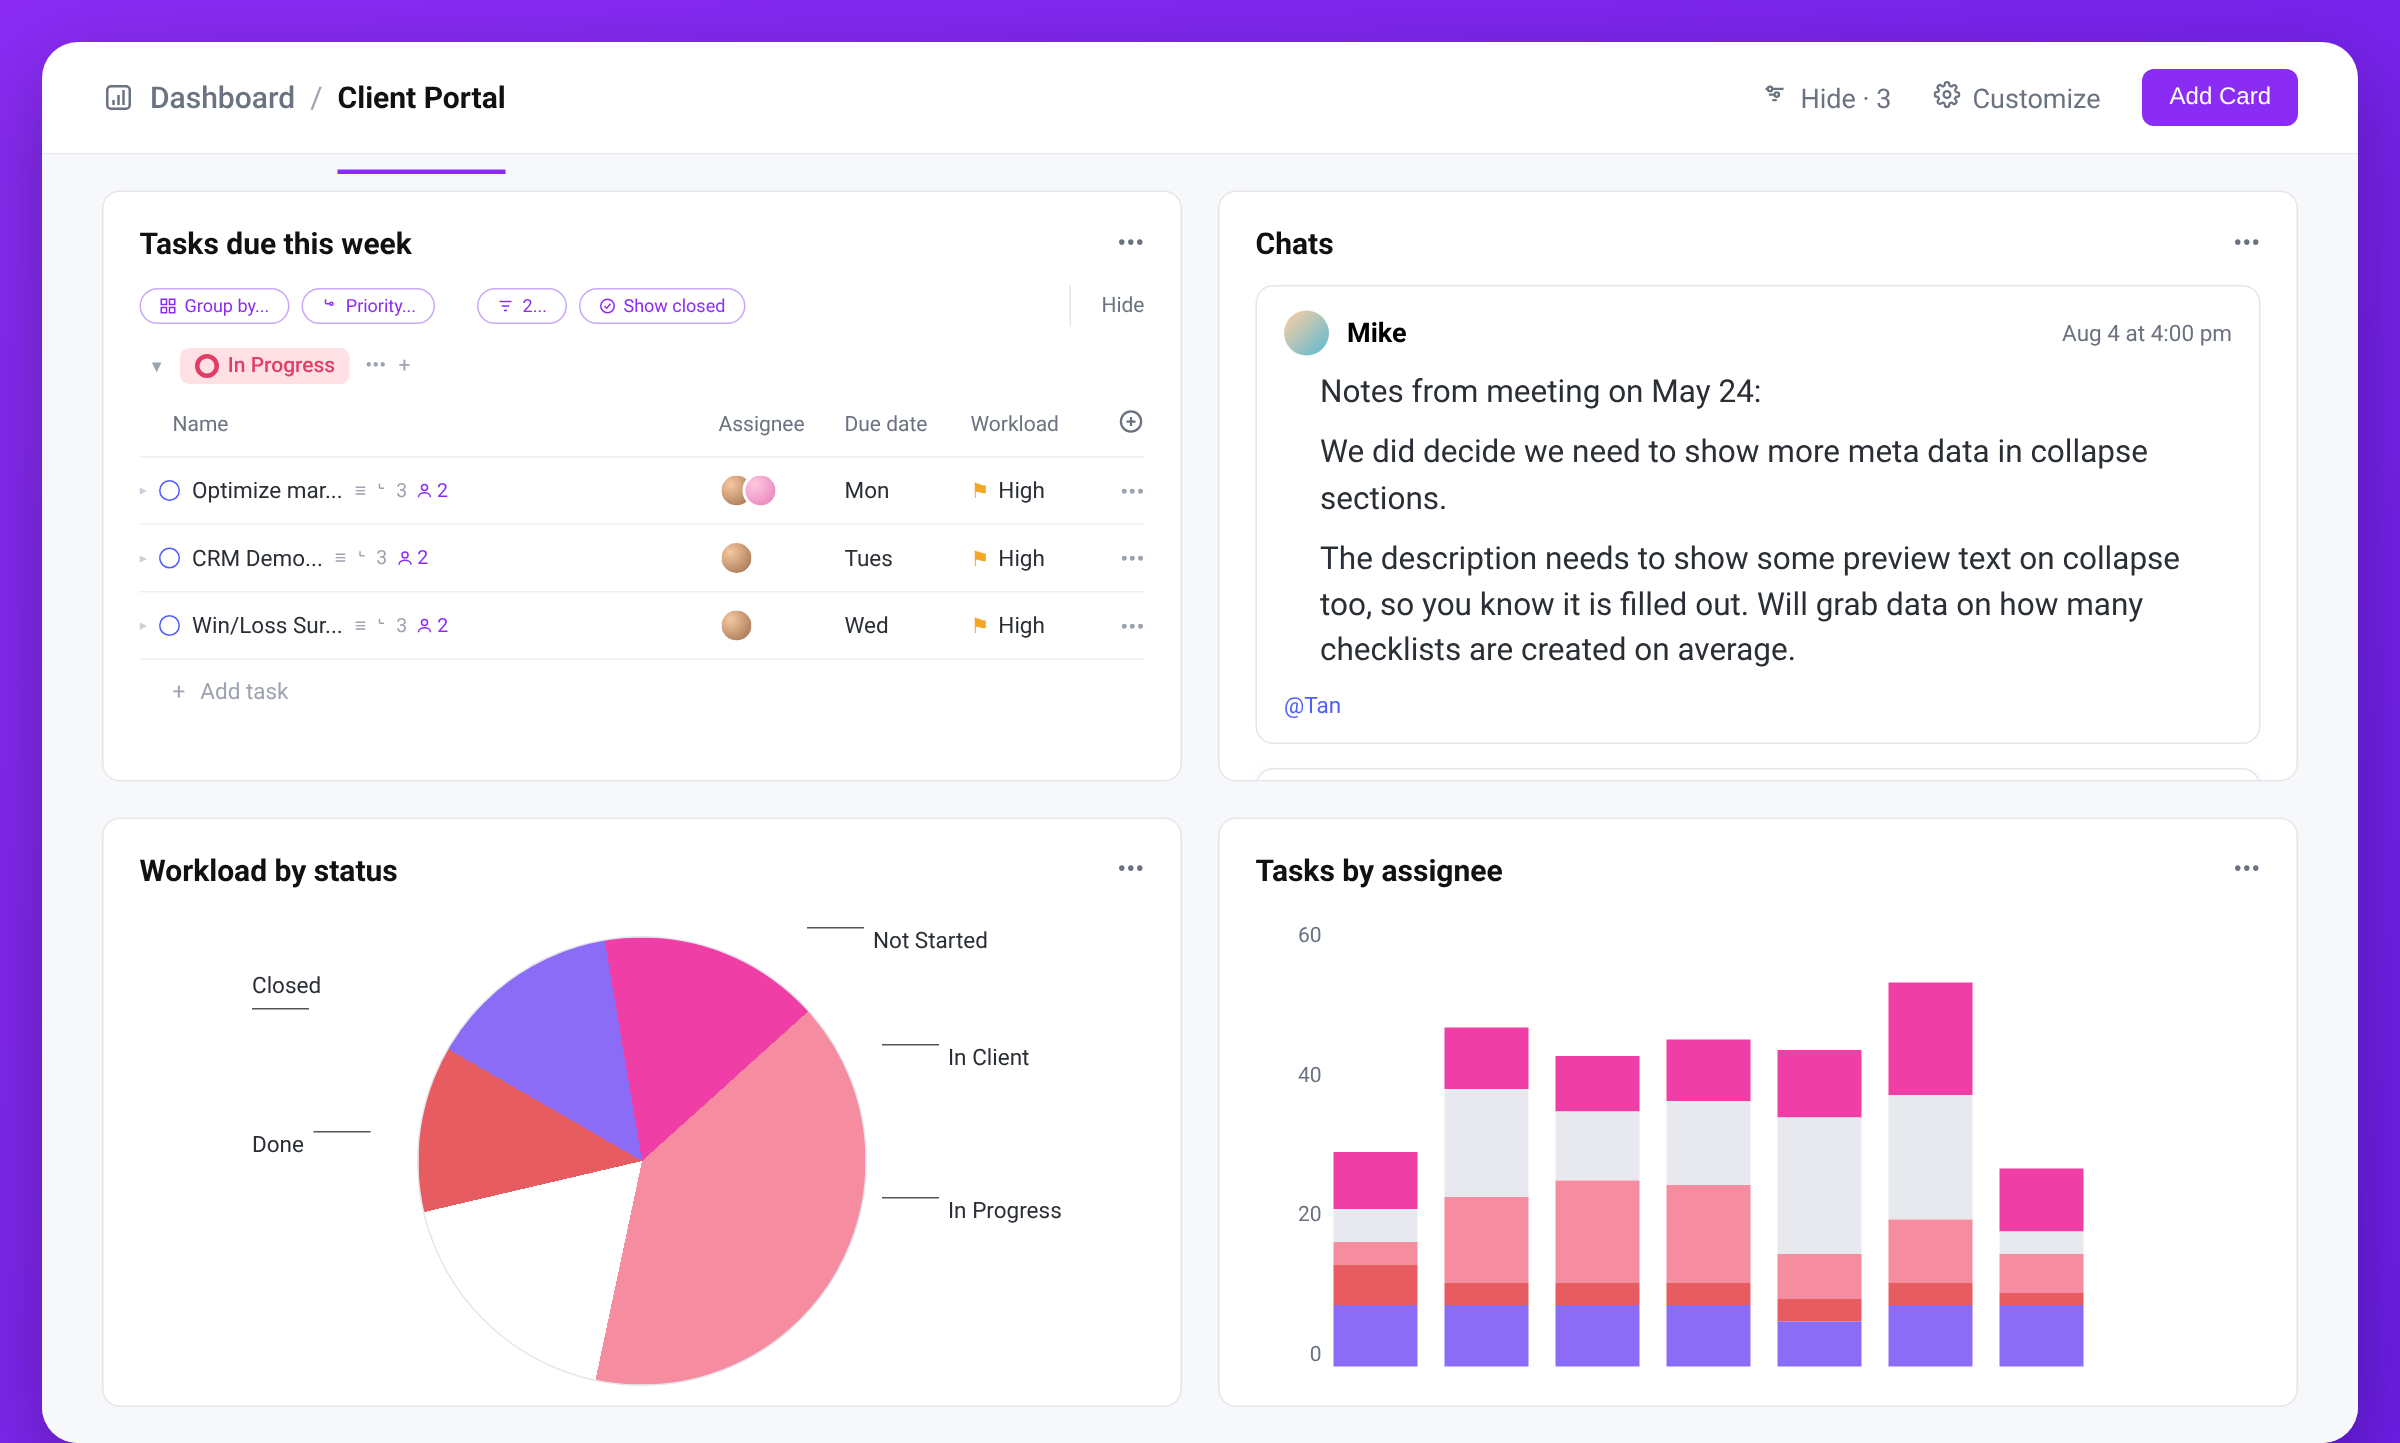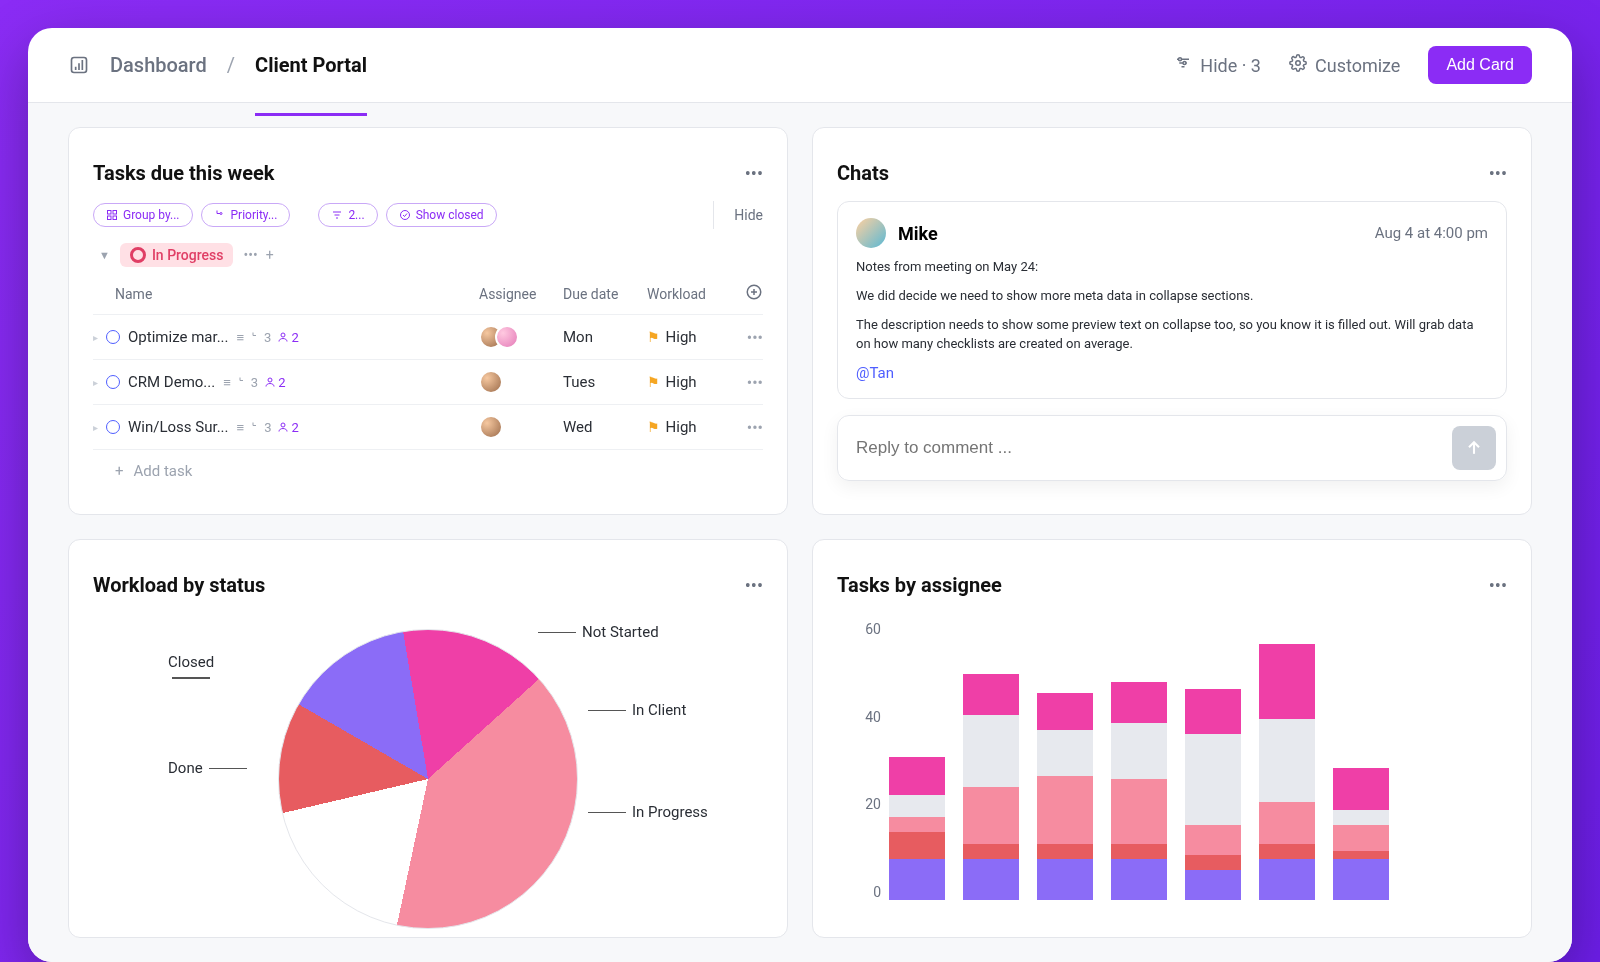--- a/index.html
+++ b/index.html
@@ -18,21 +18,21 @@
     overflow: hidden;
     box-shadow: 0 20px 60px rgba(0,0,0,0.3);
     display: flex;
     flex-direction: column;
   }
   .topbar {
     display: flex; align-items: center; justify-content: space-between;
     padding: 18px 40px;
     border-bottom: 1px solid #e4e6eb;
   }
-  .breadcrumbs { display: flex; align-items: center; gap: 20px; font-size: 20px; }
+  .breadcrumbs { display: flex; align-items: center; gap: 10px; font-size: 20px; }
   .breadcrumbs .bc-icon { width: 22px; height: 22px; display:inline-flex; align-items:center; justify-content:center; }
   .bc-dash { color: #6b7280; font-weight: 500; }
   .bc-sep { color: #9ca3af; }
   .bc-active { color: #111; font-weight: 700; position: relative; padding-bottom: 20px; margin-bottom:-20px;}
   .bc-active::after {
     content:""; position:absolute; left:0; right:0; bottom:-19px;
     height:3px; background:#8b2cf5;
   }
   .topbar-actions { display:flex; align-items:center; gap:28px; }
   .tb-item { display:flex; align-items:flex-end; gap:8px; color:#6b7280; font-size:18px; cursor:pointer;}
@@ -40,21 +40,21 @@
     background:#8b2cf5; color:#fff; border:none; border-radius:8px;
     padding:10px 18px; font-size:16px; font-weight:500; cursor:pointer;
   }
   .content {
     flex:1; padding: 24px 40px; display:grid;
     grid-template-columns: 1fr 1fr; grid-template-rows: auto auto;
     gap: 24px; overflow:hidden; background:#f7f8fa;
   }
   .card {
     background:#fff; border:1px solid #e4e6eb; border-radius:12px;
-    padding: 33px 24px; position:relative; overflow:hidden;
+    padding: 22px 24px; position:relative; overflow:hidden;
     display:flex; flex-direction:column;
   }
   .card-header { display:flex; justify-content:space-between; align-items:center; margin-bottom:16px;}
   .card-title { font-size:20px; font-weight:700; color:#111; }
   .card-more { font-size:18px; color:#6b7280; cursor:pointer; }
   
   .filter-row { display:flex; align-items:center; gap:8px; margin-bottom:14px;}
   .pill-group { display:flex; gap:8px; }
   .pill {
     border:1px solid #c9a8f7; color:#8b2cf5; background:#fff;
@@ -99,39 +99,39 @@
   .prio-cell { display:flex; align-items:center; gap:6px; }
   .flag { color:#f5a623; font-size:14px;}
   .row-more { color:#9ca3af; font-size:16px; cursor:pointer; justify-self:end;}
   .add-task-row { display:flex; align-items:center; gap:10px; padding:12px 0 0 22px; color:#9ca3af; font-size:15px; cursor:pointer;}
   
   .chat-msg { border:1px solid #e4e6eb; border-radius:12px; padding:16px 18px; }
   .chat-head { display:flex; align-items:center; gap:12px; margin-bottom:10px;}
   .chat-avatar { width:30px; height:30px; border-radius:50%; background: linear-gradient(135deg,#ffd1a0,#5ab8d4);}
   .chat-name { font-weight:700; font-size:18px; flex:1;}
   .chat-time { color:#6b7280; font-size:15px;}
-  .chat-body p { color:#2a2e35; font-size:13px; margin-bottom:10px; line-height:1.45;}
+  .chat-body p { color:#2a2e35; font-size:21px; margin-bottom:10px; line-height:1.45;margin-left:24px;}
   .chat-mention { color:#4f5eff; font-size:15px;}
   .reply-box {
     margin-top:16px; border:1px solid #e4e6eb; border-radius:12px;
     display:flex; align-items:center; padding:10px 10px 10px 18px;
     box-shadow: 0 6px 18px rgba(0,0,0,0.06);
   }
   .reply-box input {
     flex:1; border:none; outline:none; font-size:17px; color:#6b7280;
   }
   .reply-send {
     width:44px; height:44px; border-radius:8px; background:#cbd0d8;
     display:flex; align-items:center; justify-content:center; cursor:pointer;
   }
   .reply-send svg { width:20px; height:20px; }
   
   .pie-wrap { flex:1; position:relative; display:flex; align-items:flex-start; justify-content:center; }
   .pie { width:300px; height:300px; border-radius:50%; position:relative; margin-top:10px; transform:translateY(6px);}
-  .pie-label { position:absolute; font-size:15px; color:#2a2e35; display:flex; align-items:center; gap:6px;}
+  .pie-label { position:absolute; font-size:15px; color:#2a2e35; display:flex; gap:6px;}
   .pie-label .ln { width:38px; height:1.5px; background:#555; display:inline-block;}
   
   .bar-wrap { flex:1; display:flex; align-items:flex-end; gap:8px; position:relative; padding-left:52px; padding-bottom:4px; margin-top:8px;}
   .y-ticks { position:absolute; left:0; top:0; bottom:4px; width:44px;
     display:flex; flex-direction:column; justify-content:space-between; align-items:flex-end;
     color:#6b7280; font-size:14px;
   }
   .bars { flex:1; display:flex; align-items:flex-end; gap:18px; height:260px;}
   .bar { width:56px; display:flex; flex-direction:column; justify-content:flex-end; height:100%;}
   .seg { width:100%; }

